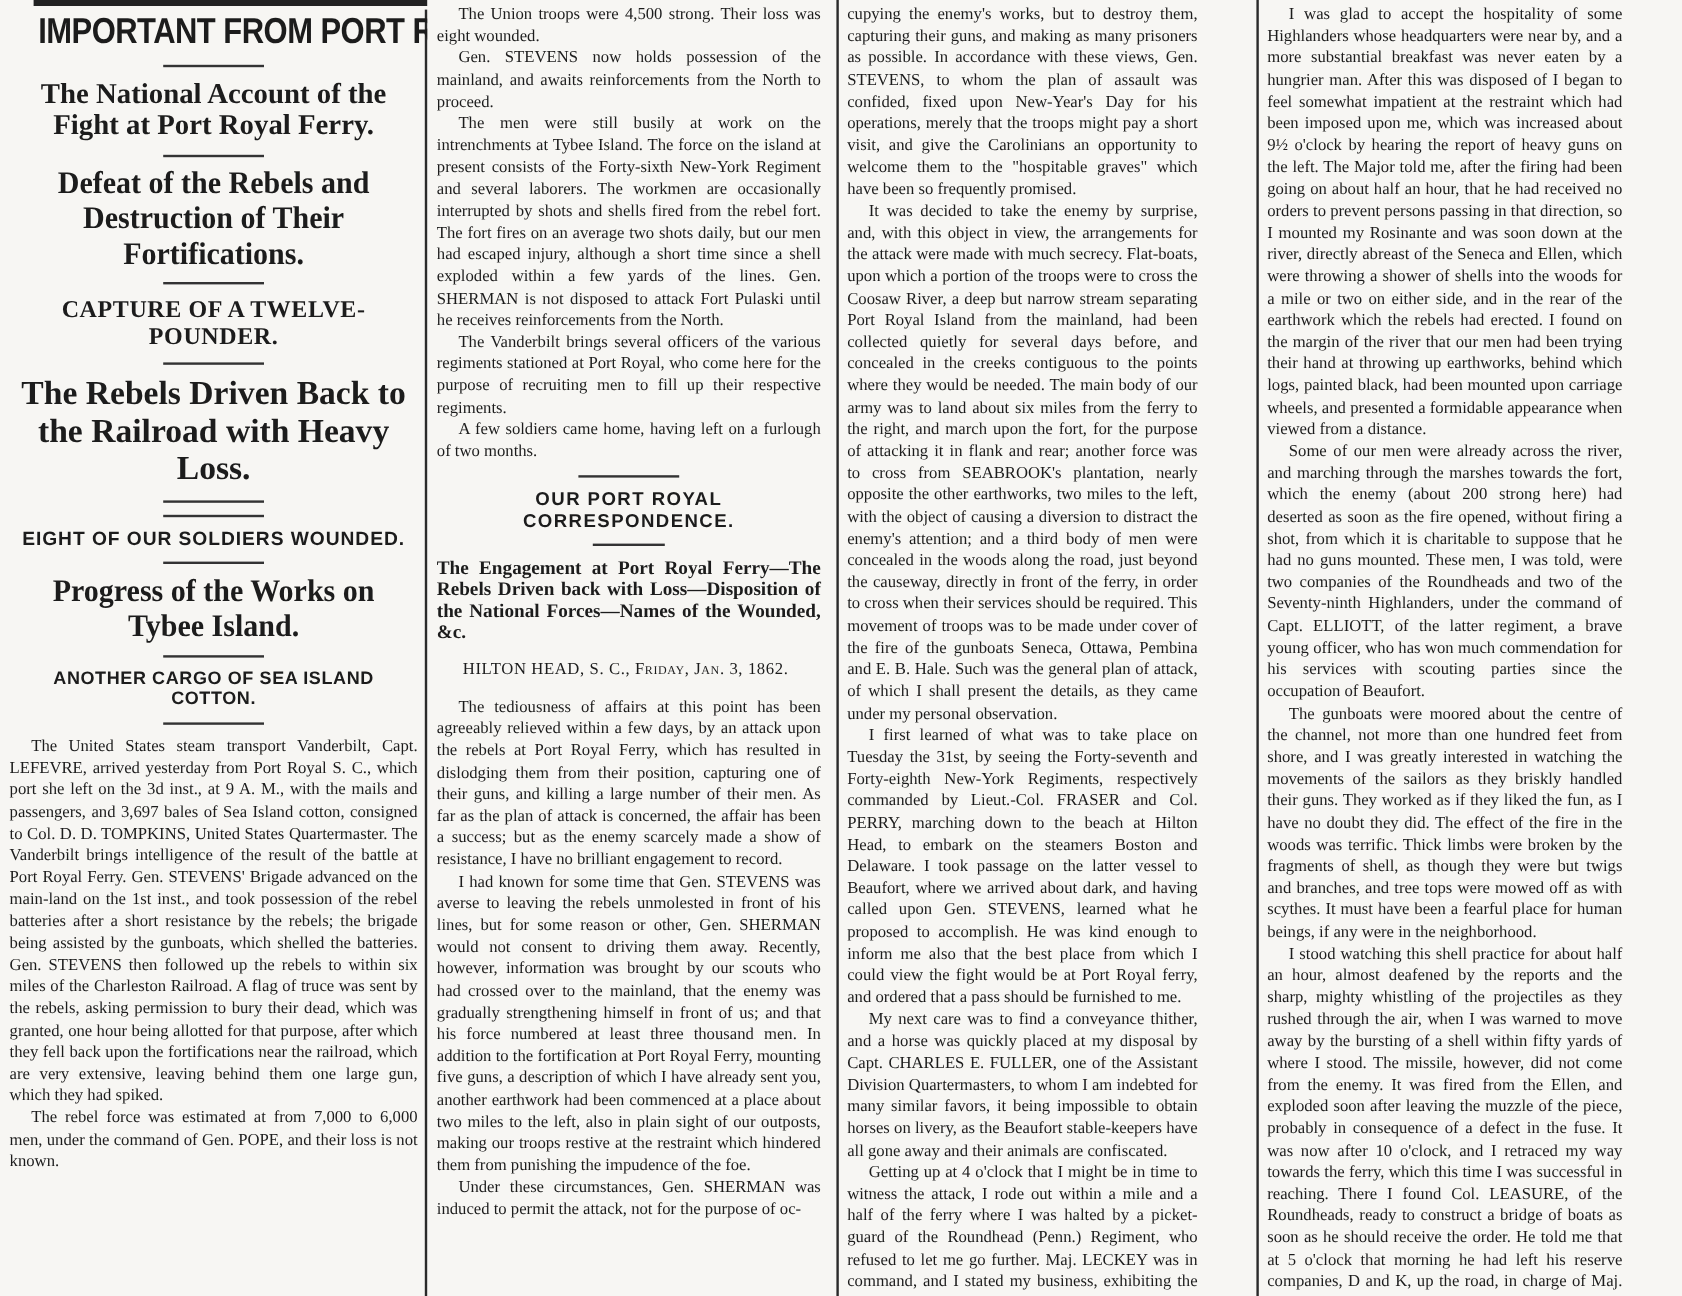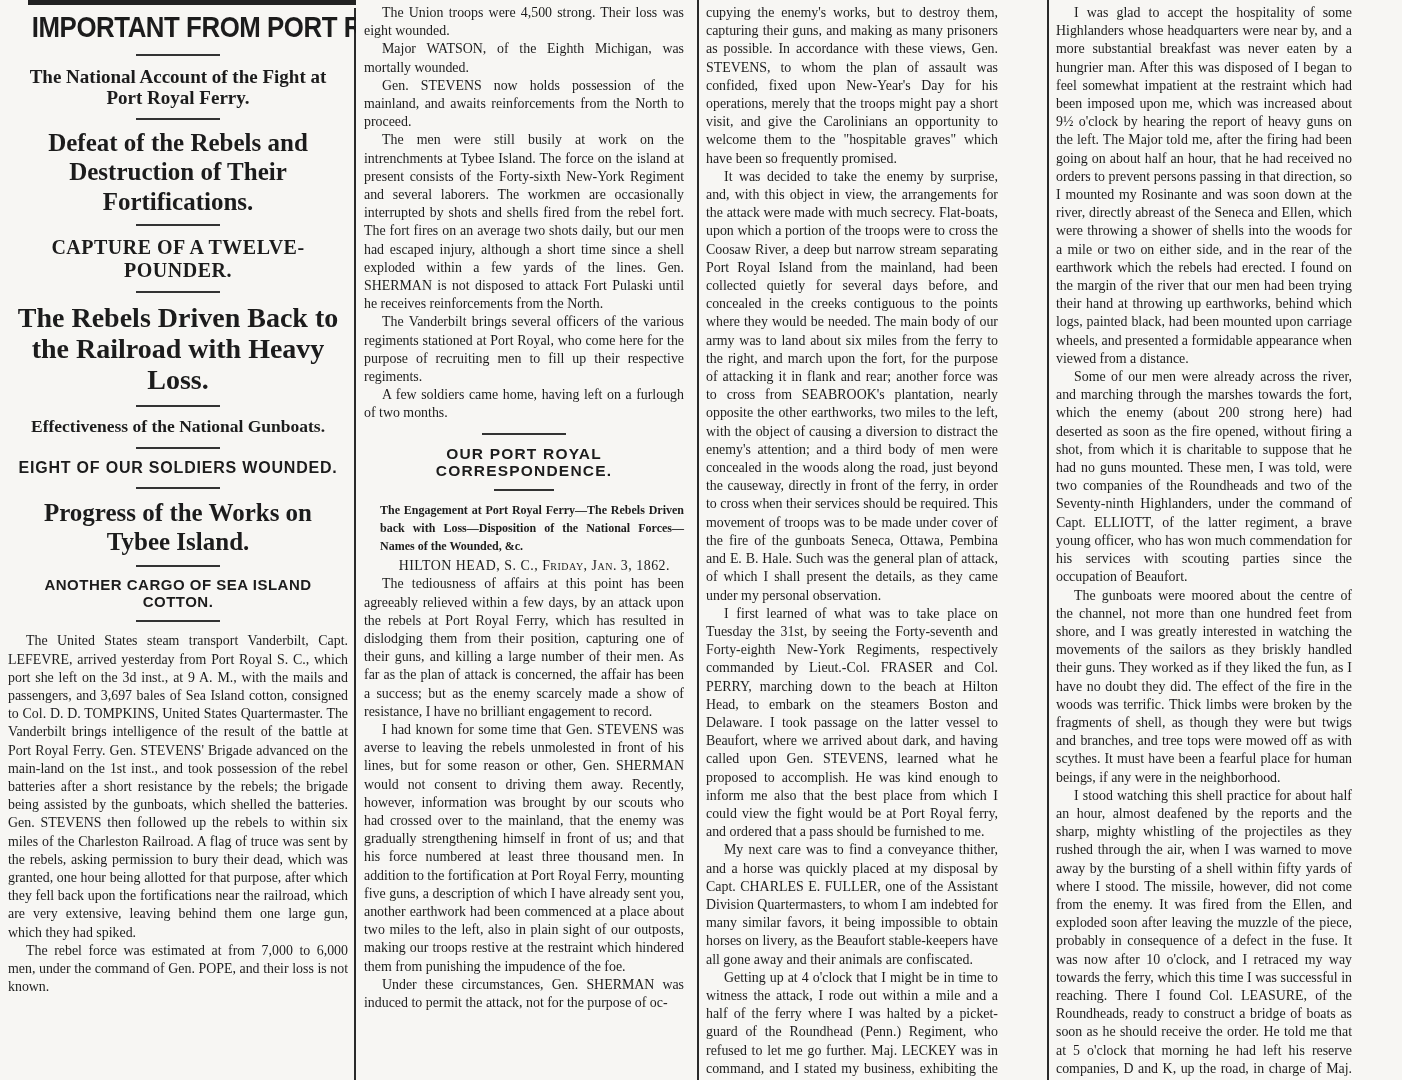--- a/index.html
+++ b/index.html
@@ -24,41 +24,41 @@
   .rule.r3 { left:1047px; }
   .topbar { position:absolute; left:28px; top:0; width:328px; height:5px; background:#222; }
   .hed {
     text-align:center; margin:0; line-height:1.12;
   }
   .h-main {
     font-family:"Liberation Sans Narrow","Liberation Sans",sans-serif;
     font-weight:bold; font-size:30px; letter-spacing:-0.5px; transform:scaleX(0.86);
     margin-top:10px; white-space:nowrap; transform-origin:center;
   }
-  .h-bold { font-weight:bold; font-size:19px; padding:0 6px; }
+  .h-bold { font-weight:bold; font-size:24px; padding:0 6px; }
   .h-tall { font-size:25px; transform:scaleY(1.05); padding:0 2px; }
   .h-caps { font-weight:bold; font-size:20px; letter-spacing:0.5px; }
   .h-tall-bold { font-size:28px; font-weight:bold; line-height:1.1; }
   .h-spaced { font-weight:bold; font-size:17.5px; text-align:justify; text-align-last:center; padding:0 6px; }
   .h-sans { font-family:"Liberation Sans",sans-serif; font-size:16px; letter-spacing:0.8px; }
   .h-sans-bold { font-family:"Liberation Sans",sans-serif; font-weight:bold; font-size:15px; letter-spacing:0.5px; }
   .dash {
     width:84px; height:2px; background:#333; margin:10px auto;
   }
   p.body {
     margin:0; font-size:13.9px; line-height:18.2px;
     text-align:justify; text-indent:18px;
     hyphens:auto;
   }
   p.body.noind { text-indent:0; }
   .sub-hed {
-    font-weight:bold; font-size:12px; line-height:18px; margin:6px 0 2px 16px;
+    font-weight:bold; font-size:16px; line-height:18px; margin:6px 0 2px 0;
     text-align:justify; text-indent:0;
   }
-  .dateline { text-align:right; font-size:13.9px; line-height:18px; margin:0; padding-right:14px; }
+  .dateline { text-align:right; font-size:13.9px; line-height:18px; margin:13px; padding-right:14px; }
   .sc { font-variant:small-caps; letter-spacing:0.5px; }
 </style>
 </head>
 <body>
 
 <div class="page">
   <div class="topbar"></div>
   <div class="rule r1"></div>
   <div class="rule r2"></div>
   <div class="rule r3"></div>
@@ -67,35 +67,33 @@
     <h1 class="hed h-main">IMPORTANT FROM PORT ROYAL.</h1>
     <div class="dash"></div>
     <h2 class="hed h-bold">The National Account of the Fight at Port Royal Ferry.</h2>
     <div class="dash"></div>
     <h2 class="hed h-tall">Defeat of the Rebels and Destruction of Their Fortifications.</h2>
     <div class="dash"></div>
     <h2 class="hed h-caps">CAPTURE OF A TWELVE-POUNDER.</h2>
     <div class="dash"></div>
     <h2 class="hed h-tall-bold">The Rebels Driven Back to the Railroad with Heavy Loss.</h2>
     <div class="dash"></div>
-    <h2 class="hed h-spaced">Effectiveness of the National Gunboats.</h2>
     <div class="dash"></div>
     <h2 class="hed h-sans">EIGHT OF OUR SOLDIERS WOUNDED.</h2>
     <div class="dash"></div>
     <h2 class="hed h-tall">Progress of the Works on Tybee Island.</h2>
     <div class="dash"></div>
     <h2 class="hed h-sans-bold">ANOTHER CARGO OF SEA ISLAND COTTON.</h2>
     <div class="dash"></div>
     <p class="body">The United States steam transport Vanderbilt, Capt. LEFEVRE, arrived yesterday from Port Royal S. C., which port she left on the 3d inst., at 9 A. M., with the mails and passengers, and 3,697 bales of Sea Island cotton, consigned to Col. D. D. TOMPKINS, United States Quartermaster. The Vanderbilt brings intelligence of the result of the battle at Port Royal Ferry. Gen. STEVENS' Brigade advanced on the main-land on the 1st inst., and took possession of the rebel batteries after a short resistance by the rebels; the brigade being assisted by the gunboats, which shelled the batteries. Gen. STEVENS then followed up the rebels to within six miles of the Charleston Railroad. A flag of truce was sent by the rebels, asking permission to bury their dead, which was granted, one hour being allotted for that purpose, after which they fell back upon the fortifications near the railroad, which are very extensive, leaving behind them one large gun, which they had spiked.</p>
     <p class="body">The rebel force was estimated at from 7,000 to 6,000 men, under the command of Gen. POPE, and their loss is not known.</p>
   </div>
 
   <div class="col col-2">
     <p class="body" style="margin-top:4px">The Union troops were 4,500 strong. Their loss was eight wounded.</p>
-    <p class="body">Major WATSON, of the Eighth Michigan, was mortally wounded.</p>
     <p class="body">Gen. STEVENS now holds possession of the mainland, and awaits reinforcements from the North to proceed.</p>
     <p class="body">The men were still busily at work on the intrenchments at Tybee Island. The force on the island at present consists of the Forty-sixth New-York Regiment and several laborers. The workmen are occasionally interrupted by shots and shells fired from the rebel fort. The fort fires on an average two shots daily, but our men had escaped injury, although a short time since a shell exploded within a few yards of the lines. Gen. SHERMAN is not disposed to attack Fort Pulaski until he receives reinforcements from the North.</p>
     <p class="body">The Vanderbilt brings several officers of the various regiments stationed at Port Royal, who come here for the purpose of recruiting men to fill up their respective regiments.</p>
     <p class="body">A few soldiers came home, having left on a furlough of two months.</p>
     <div class="dash"></div>
     <h2 class="hed h-sans" style="font-size:15.5px;letter-spacing:1.2px">OUR PORT ROYAL CORRESPONDENCE.</h2>
     <div class="dash" style="width:60px"></div>
     <div class="sub-hed">The Engagement at Port Royal Ferry—The Rebels Driven back with Loss—Disposition of the National Forces—Names of the Wounded, &amp;c.</div>
     <p class="dateline sc">HILTON HEAD, S. C., Friday, Jan. 3, 1862.</p>
     <p class="body">The tediousness of affairs at this point has been agreeably relieved within a few days, by an attack upon the rebels at Port Royal Ferry, which has resulted in dislodging them from their position, capturing one of their guns, and killing a large number of their men. As far as the plan of attack is concerned, the affair has been a success; but as the enemy scarcely made a show of resistance, I have no brilliant engagement to record.</p>

